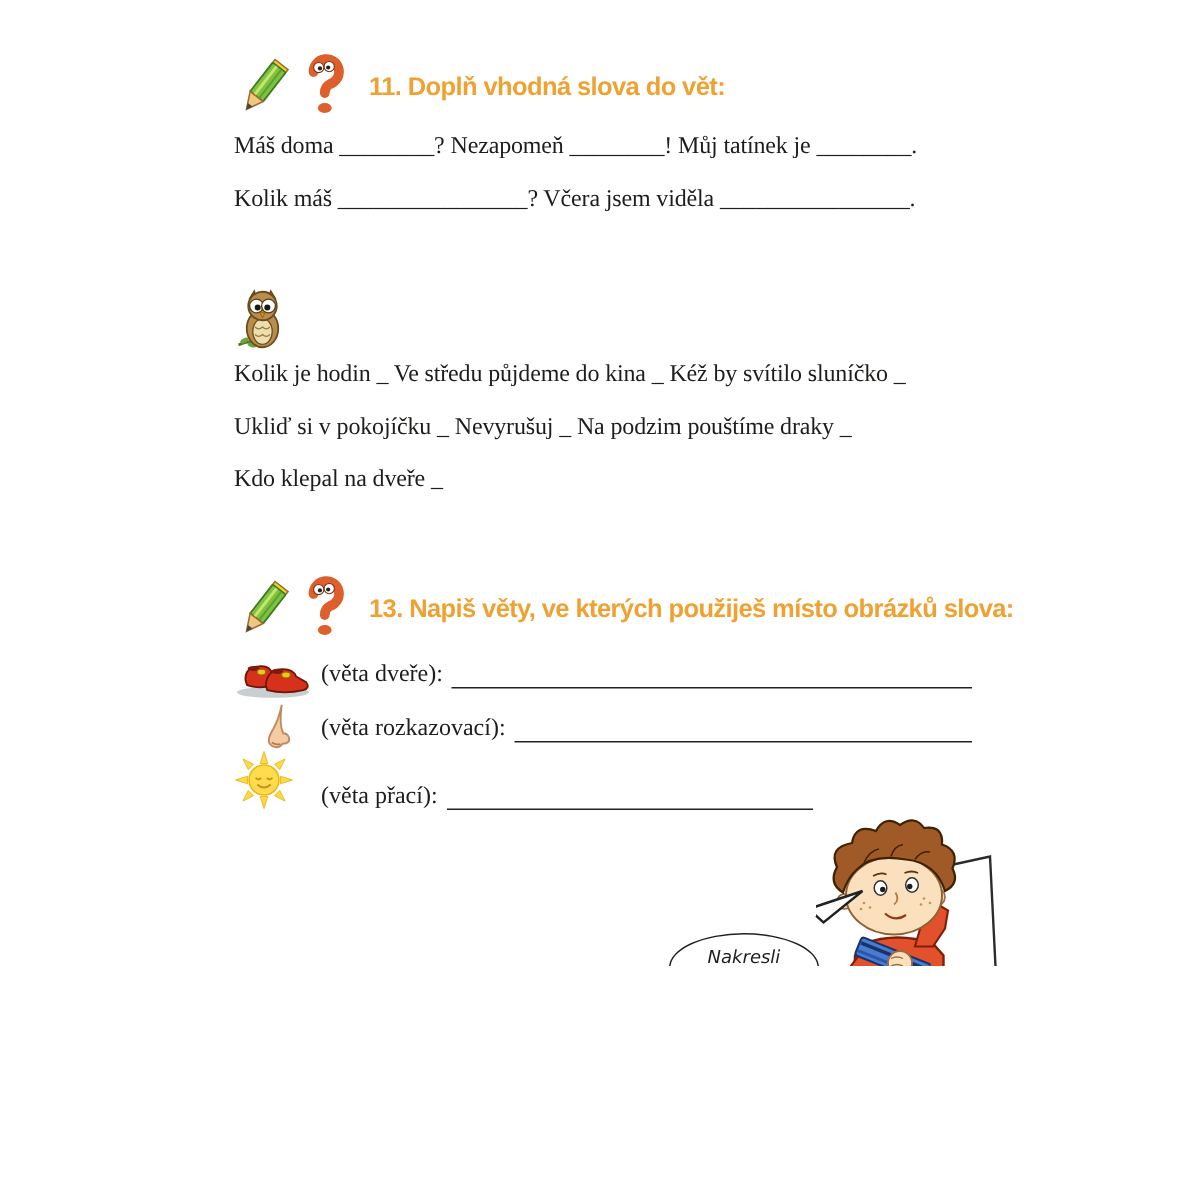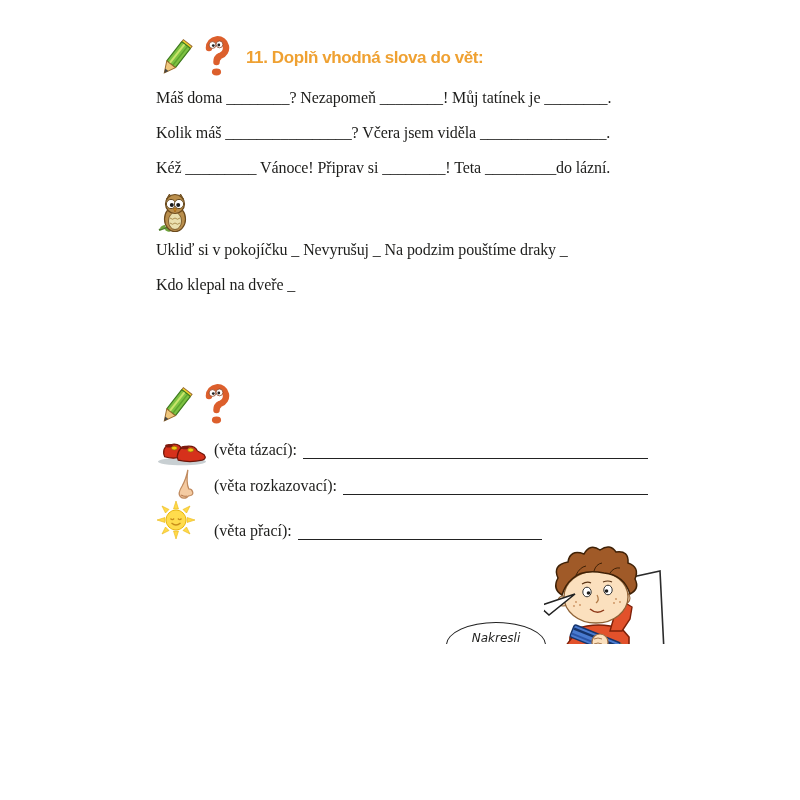--- a/index.html
+++ b/index.html
@@ -52,21 +52,20 @@
       <circle cx="17.5" cy="8.4" r="3.4" fill="#fff" stroke="#7d2d0c" stroke-width="0.7"></circle>
       <circle cx="11.3" cy="9.6" r="1.4" fill="#222"></circle>
       <circle cx="16.8" cy="9.0" r="1.4" fill="#222"></circle>
     </svg>
     <h2 class="heading">11. Doplň vhodná slova do vět:</h2>
   </div>
 
   <div class="lines" style="top:86px">
     <div class="textline">Máš doma ________? Nezapomeň ________! Můj tatínek je ________.</div>
     <div class="textline">Kolik máš ________________? Včera jsem viděla ________________.</div>
-    <div class="textline">Kéž _________ Vánoce! Připrav si ________! Teta _________do lázní.</div>
   </div>
 
   <div class="hrow" style="top:192px">
     <svg width="38" height="42" viewBox="0 0 38 42">
       <path d="M3 38 q9 -4 16 -1" stroke="#4D7A2A" stroke-width="2" fill="none"></path>
       <ellipse cx="7" cy="35" rx="3" ry="1.5" fill="#6FA33C" transform="rotate(-25 7 35)"></ellipse>
       <ellipse cx="12" cy="38" rx="3" ry="1.5" fill="#6FA33C" transform="rotate(15 12 38)"></ellipse>
       <ellipse cx="19" cy="27" rx="10.5" ry="12.5" fill="#B98E4C" stroke="#6B4A1D" stroke-width="1.2"></ellipse>
       <ellipse cx="19" cy="29" rx="6.5" ry="8.5" fill="#EADFAE" stroke="#6B4A1D" stroke-width="0.8"></ellipse>
       <path d="M14 26 q2.5 2.5 5 0 q2.5 2.5 5 0 M14 31 q2.5 2.5 5 0 q2.5 2.5 5 0" stroke="#9a7a3a" stroke-width="0.8" fill="none"></path>
@@ -75,20 +74,21 @@
       <circle cx="19" cy="12" r="9.5" fill="#B98E4C" stroke="#6B4A1D" stroke-width="1.2"></circle>
       <circle cx="15" cy="12" r="4.6" fill="#fff" stroke="#5a3d12" stroke-width="0.9"></circle>
       <circle cx="23" cy="12" r="4.6" fill="#fff" stroke="#5a3d12" stroke-width="0.9"></circle>
       <circle cx="15.8" cy="13" r="2" fill="#1a1a1a"></circle>
       <circle cx="22.2" cy="13" r="2" fill="#1a1a1a"></circle>
       <polygon points="17.5,16.5 20.5,16.5 19,20" fill="#E8921F" stroke="#8E5A10" stroke-width="0.6"></polygon>
     </svg>
   </div>
 
   <div class="lines" style="top:238px">
+    <div class="textline">Kolik je hodin _ Ve středu půjdeme do kina _ Kéž by svítilo sluníčko _</div>
     <div class="textline">Ukliď si v pokojíčku _ Nevyrušuj _ Na podzim pouštíme draky _</div>
     <div class="textline">Kdo klepal na dveře _</div>
   </div>
 
   <div class="hrow" style="top:384px">
     <svg width="40" height="40" viewBox="0 0 40 40">
       <g transform="rotate(38 20 20)">
         <rect x="14.5" y="1" width="11" height="3.5" fill="#F2D12B" stroke="#9a6a2e" stroke-width="1"></rect>
         <rect x="14.5" y="3.5" width="11" height="24.5" fill="#7DC242" stroke="#3E7A1E" stroke-width="1.2" rx="1"></rect>
         <line x1="18.2" y1="4" x2="18.2" y2="28" stroke="#C9E46B" stroke-width="2"></line>
@@ -98,37 +98,38 @@
       </g>
     </svg>
     <svg width="30" height="44" viewBox="0 0 30 44">
       <path d="M7 12 a8.5 8.5 0 1 1 11 8 q-3.5 1.8 -3.5 6" fill="none" stroke="#DC5F2C" stroke-width="6.5" stroke-linecap="round"></path>
       <ellipse cx="14.5" cy="36" rx="4.6" ry="3.4" fill="#DC5F2C"></ellipse>
       <circle cx="10.5" cy="9" r="3.4" fill="#fff" stroke="#7d2d0c" stroke-width="0.7"></circle>
       <circle cx="17.5" cy="8.4" r="3.4" fill="#fff" stroke="#7d2d0c" stroke-width="0.7"></circle>
       <circle cx="11.3" cy="9.6" r="1.4" fill="#222"></circle>
       <circle cx="16.8" cy="9.0" r="1.4" fill="#222"></circle>
     </svg>
+    <h2 class="heading">13. Napiš věty, ve kterých použiješ místo obrázků slova:</h2>
   </div>
 
   <div class="exrows">
 
     <div class="exrow">
       <span class="icbox">
         <svg width="52" height="34" viewBox="0 0 54 34">
           <ellipse cx="27" cy="29" rx="25" ry="3.8" fill="#9aa7ad" opacity="0.55"></ellipse>
           <path d="M8 21 q-1 -9 9 -10 q8 -1 10 6 l0 7 q-9 3 -18 0 z" fill="#D6311B" stroke="#6E1508" stroke-width="1.2"></path>
           <ellipse cx="13.5" cy="12.5" rx="4" ry="1.8" fill="#7E1A0D"></ellipse>
           <ellipse cx="19" cy="15" rx="3" ry="2" fill="#F2C713" stroke="#8a6a10" stroke-width="0.7"></ellipse>
           <path d="M22 24 q1 -11 12 -11 q7 0 9 5 l7 4 q3 4 -2 5.5 q-13 3 -25 0 z" fill="#D6311B" stroke="#6E1508" stroke-width="1.2"></path>
           <ellipse cx="30" cy="14.5" rx="4" ry="1.8" fill="#7E1A0D"></ellipse>
           <ellipse cx="36" cy="17" rx="3" ry="2" fill="#F2C713" stroke="#8a6a10" stroke-width="0.7"></ellipse>
         </svg>
       </span>
-      <span class="exlabel">(věta tázací):</span>
+      <span class="exlabel">(věta dveře):</span>
       <span class="blank"></span>
     </div>
 
     <div class="exrow">
       <span class="icbox" style="justify-content:center">
         <svg width="24" height="38" viewBox="0 0 24 40">
           <path d="M15 3 q-2 10 -6 17 q-5 8 -2 11 q3 3 7 1 q1 -2 4 -2 q3 -1 2 -4 q-1 -3 -4 -3 q-3 -6 -1 -20 z" fill="#F4CBA2" stroke="#C08A5E" stroke-width="1.3"></path>
           <path d="M8 29.5 q3 2 6 1" stroke="#B87A4E" stroke-width="1.2" fill="none"></path>
         </svg>
       </span>

